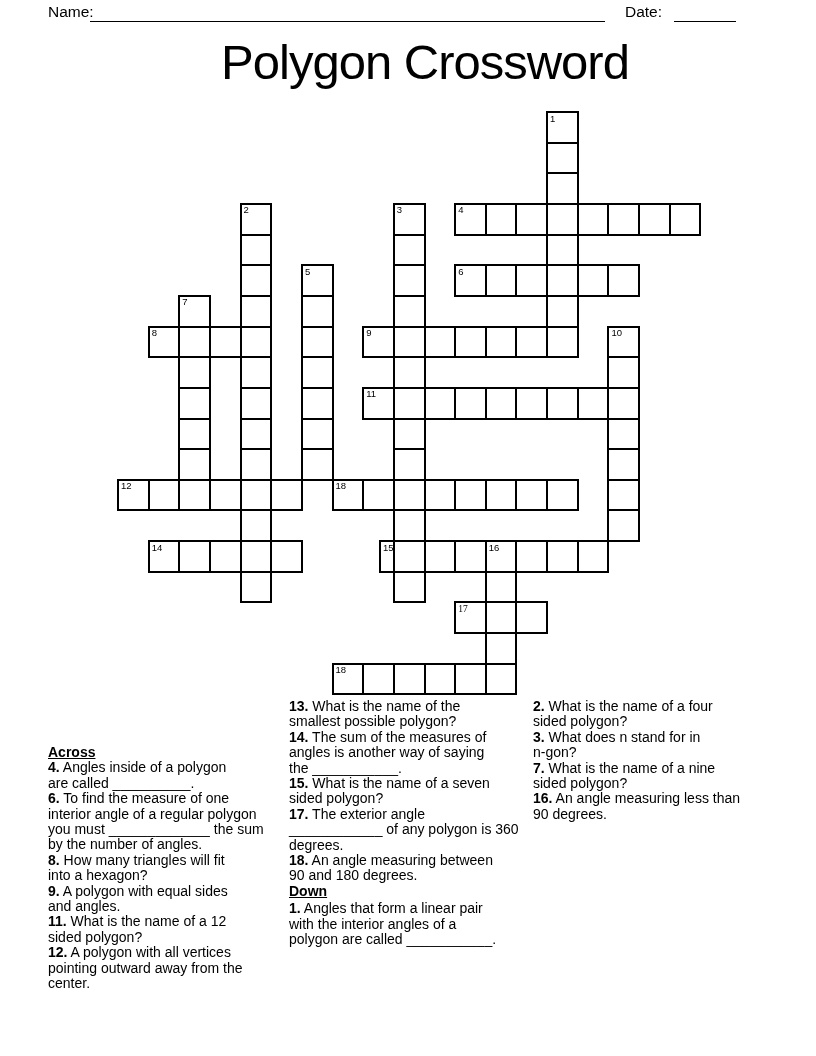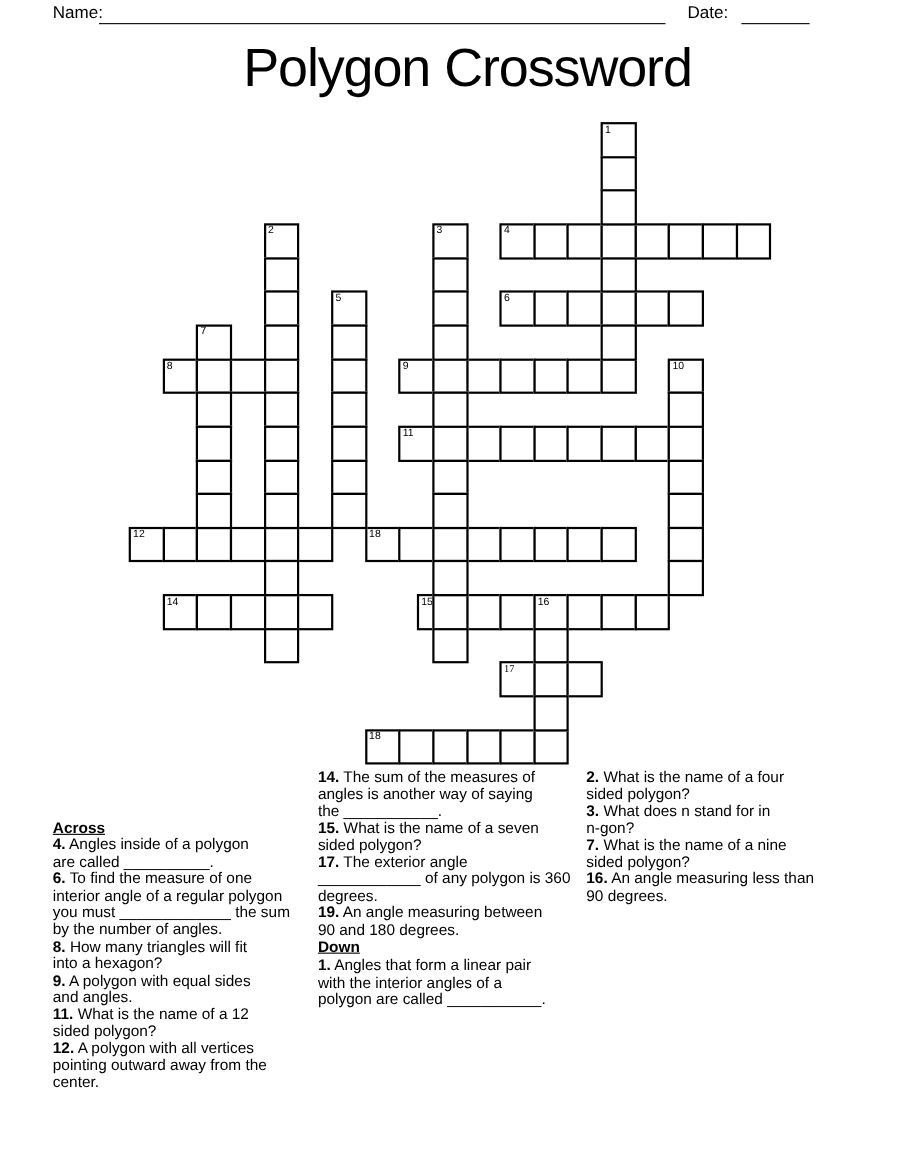--- a/index.html
+++ b/index.html
@@ -232,29 +232,31 @@
 into a hexagon?</div>
       <div class="clue"><span class="cnum">9.</span> A polygon with equal sides
 and angles.</div>
       <div class="clue"><span class="cnum">11.</span> What is the name of a 12
 sided polygon?</div>
       <div class="clue"><span class="cnum">12.</span> A polygon with all vertices
 pointing outward away from the
 center.</div>
     </div>
   <div class="clue-col clue-col-2" id="cluecol2">
+      <div class="clue"><span class="cnum">13.</span> What is the name of the
+smallest possible polygon?</div>
       <div class="clue"><span class="cnum">14.</span> The sum of the measures of
 angles is another way of saying
 the ___________.</div>
       <div class="clue"><span class="cnum">15.</span> What is the name of a seven
 sided polygon?</div>
       <div class="clue"><span class="cnum">17.</span> The exterior angle
 ____________ of any polygon is 360
 degrees.</div>
-      <div class="clue"><span class="cnum">19.</span> An angle measuring between
+      <div class="clue"><span class="cnum">18.</span> An angle measuring between
 90 and 180 degrees.</div>
       <div class="clue-heading">Down</div>
       <div class="clue gap-above"><span class="cnum">1.</span> Angles that form a linear pair
 with the interior angles of a
 polygon are called ___________.</div>
     </div>
   <div class="clue-col clue-col-3" id="cluecol3">
       <div class="clue"><span class="cnum">2.</span> What is the name of a four
 sided polygon?</div>
       <div class="clue"><span class="cnum">3.</span> What does n stand for in

